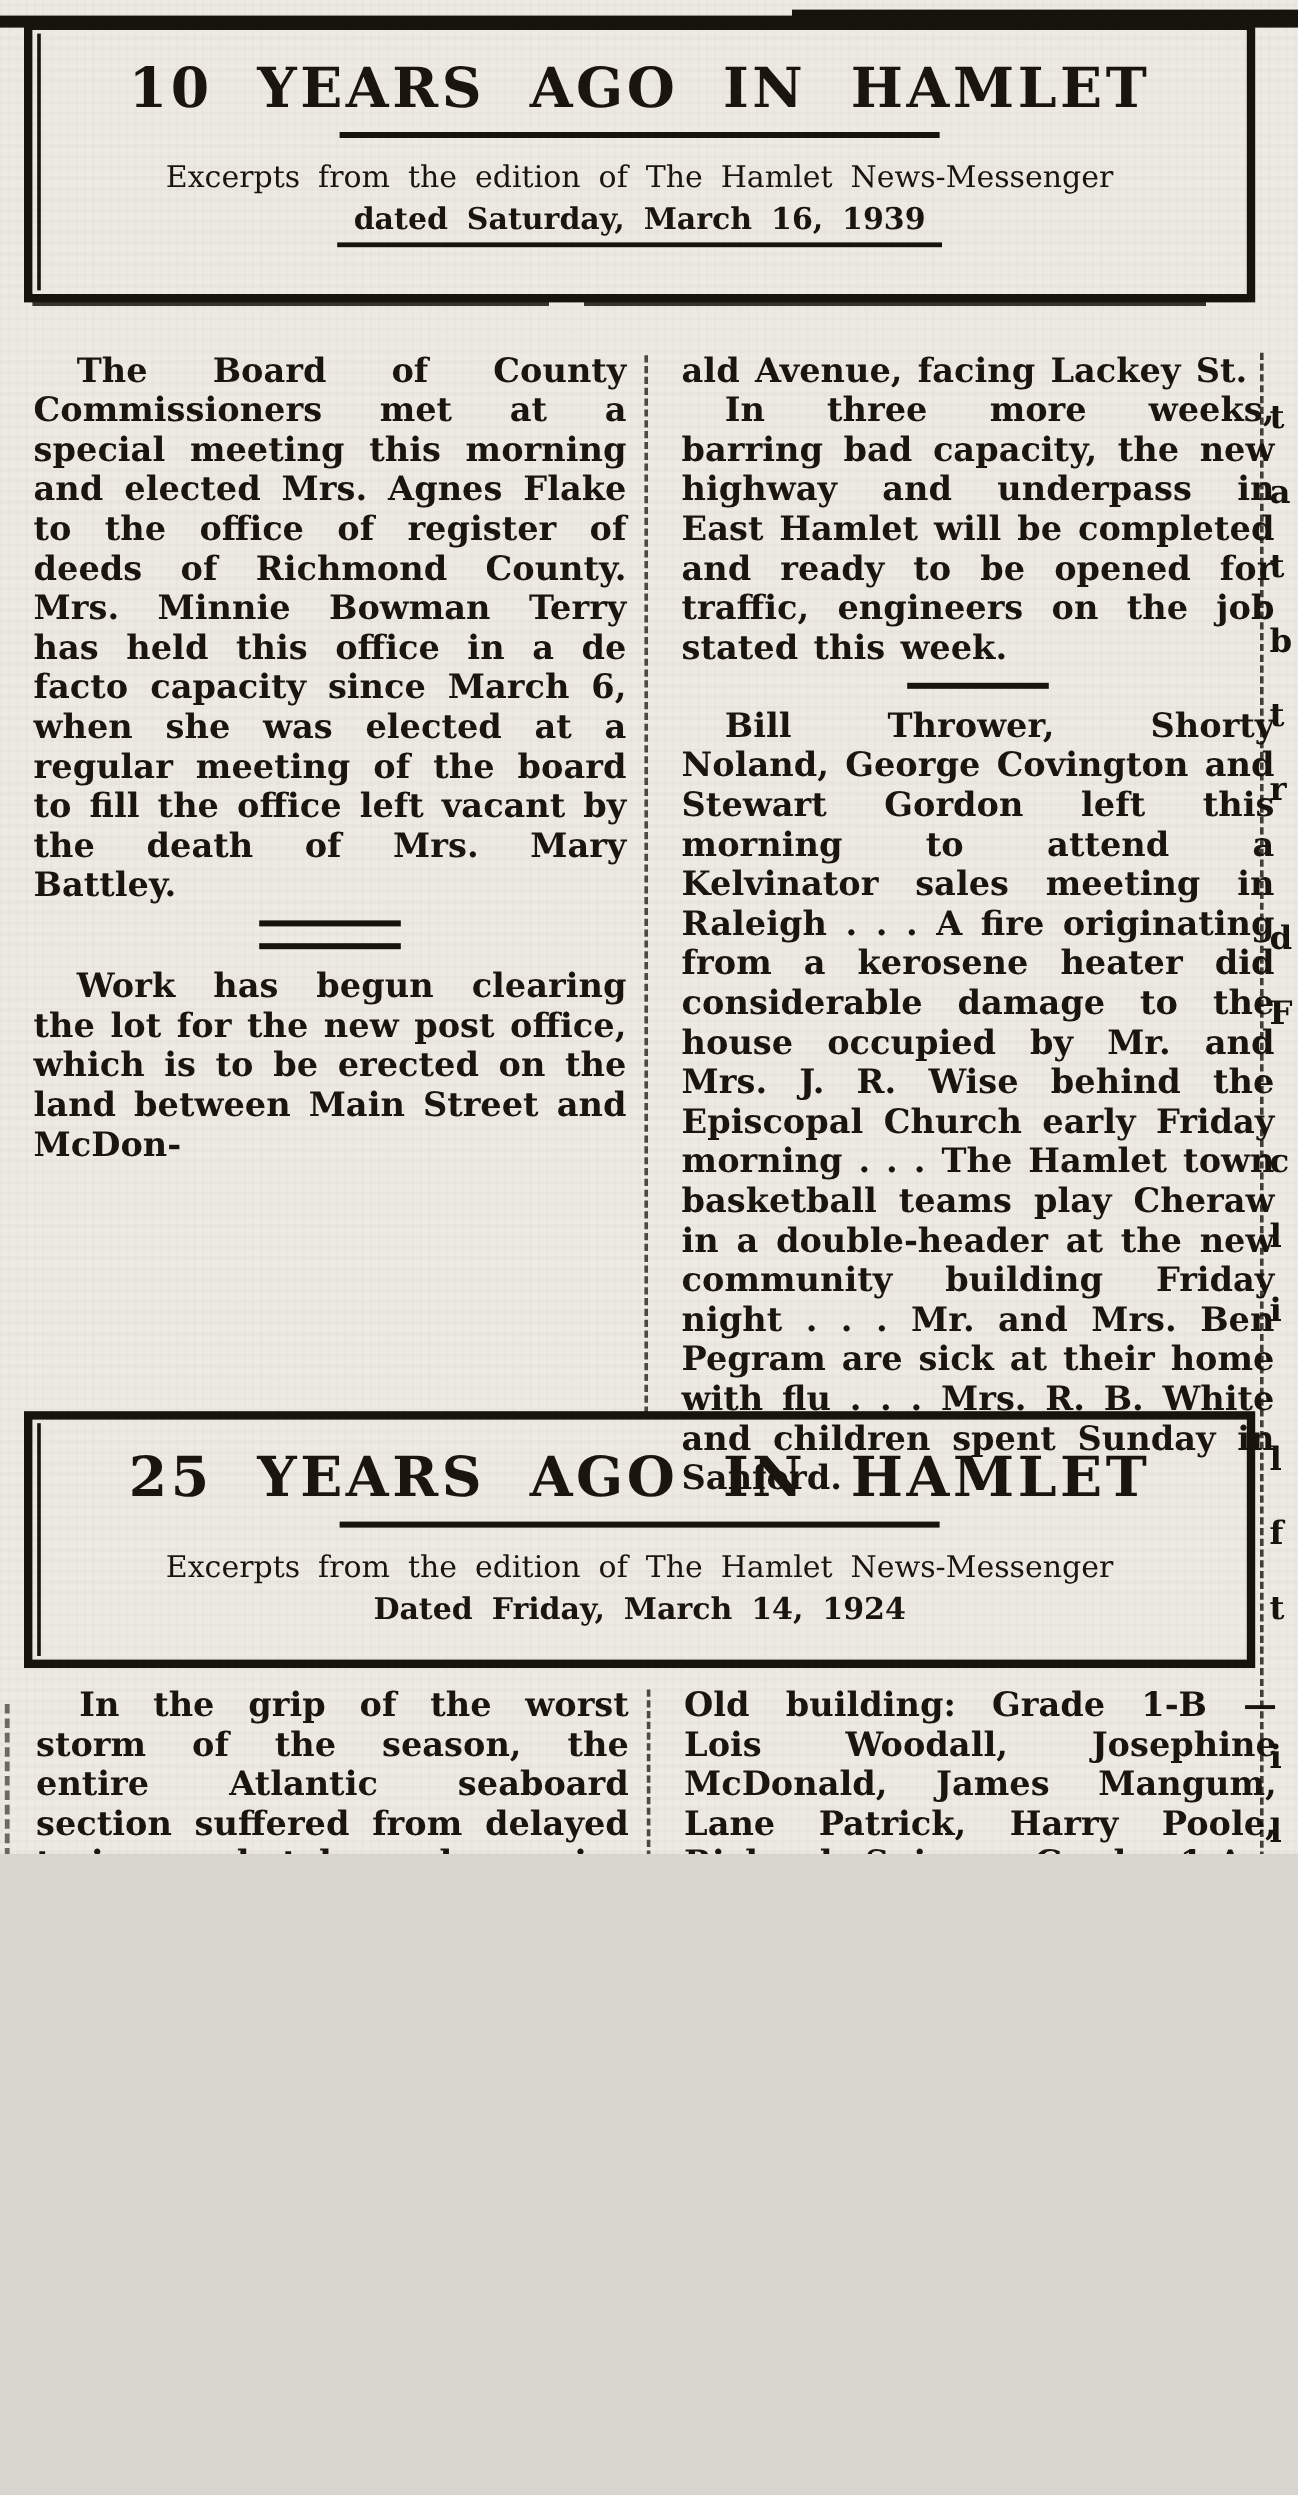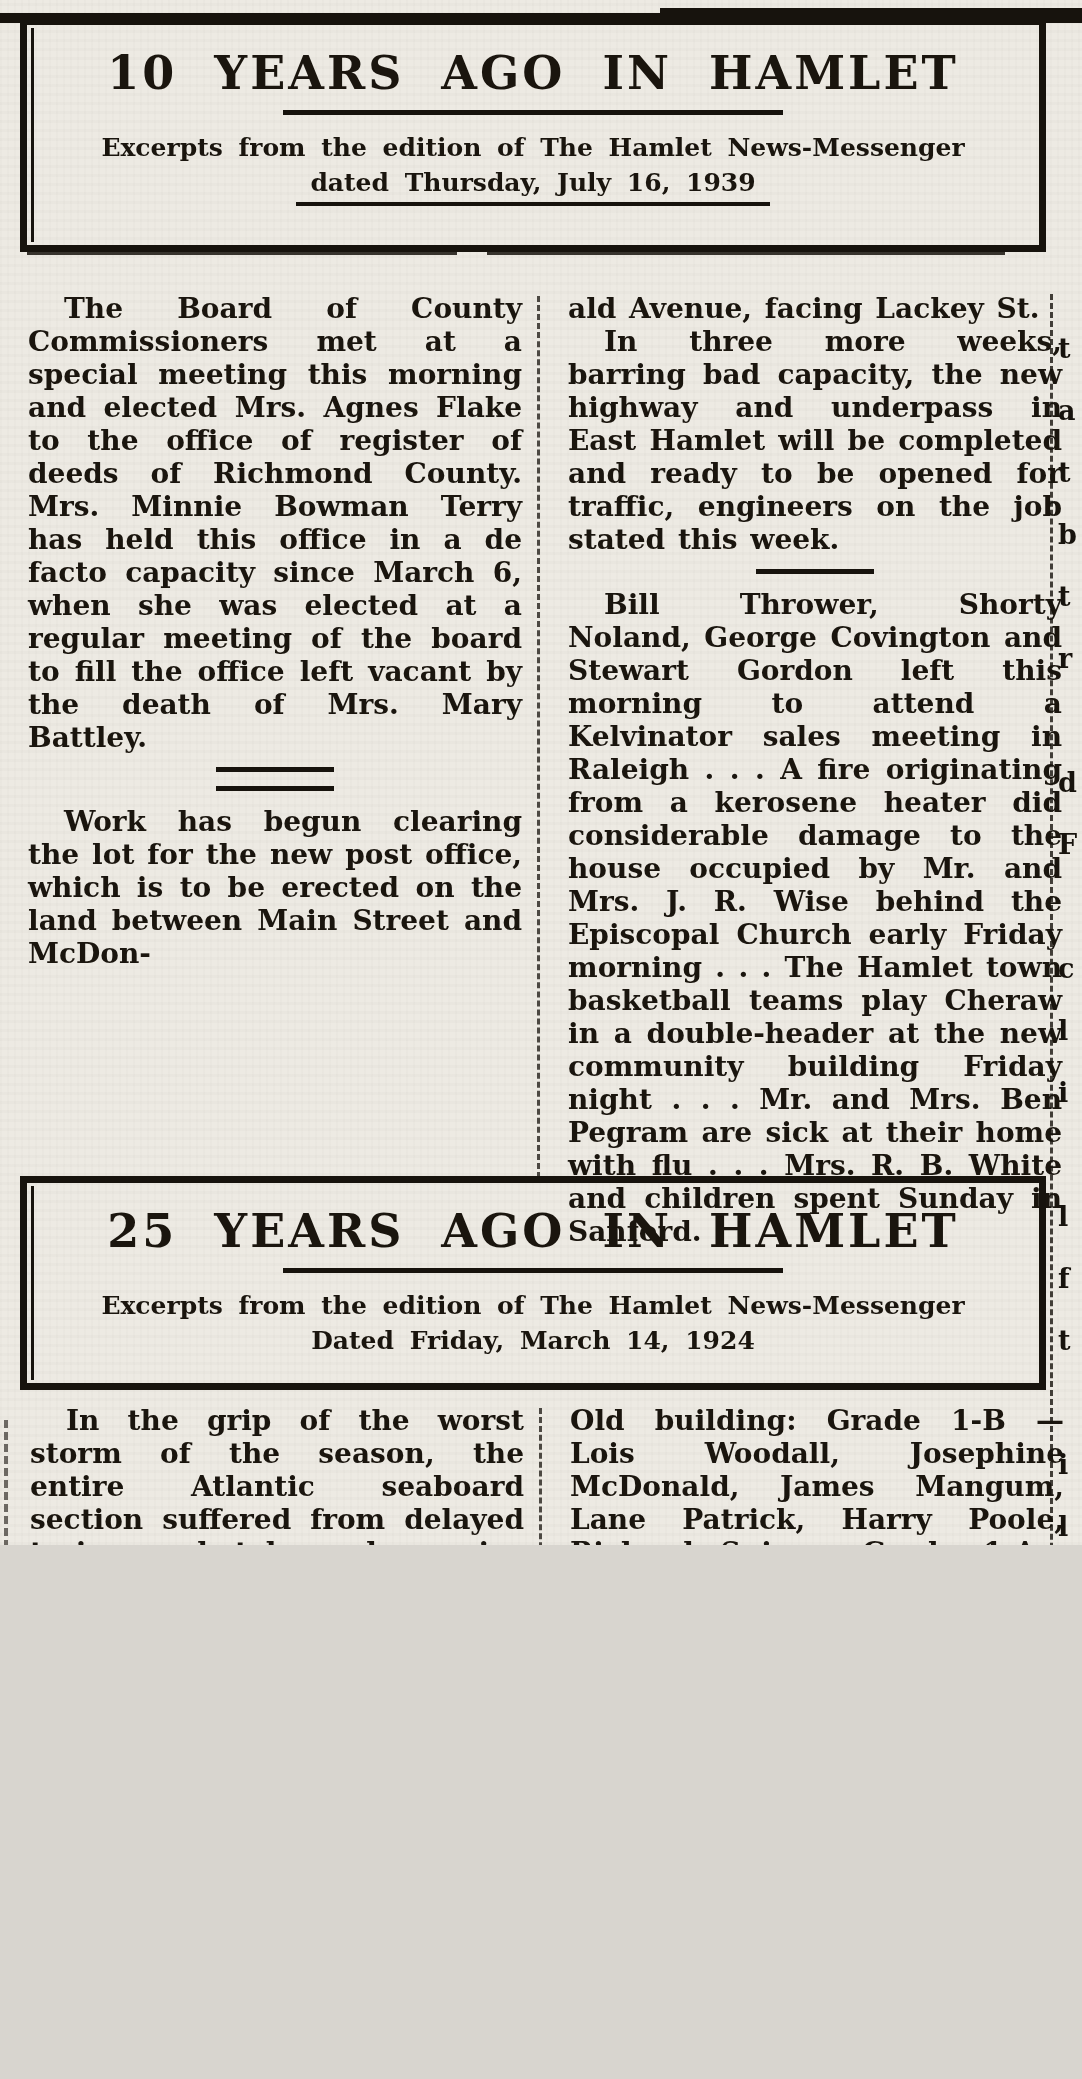--- a/index.html
+++ b/index.html
@@ -28,21 +28,21 @@
   }
   .headbox::after{content:'';position:absolute;left:4px;top:3px;bottom:3px;width:3px;background:#17130d;}
   #box1{top:18px;height:234px;}
   #box2{top:1176px;height:214px;}
   .headline{
     margin:24px 10px 0;
     font-size:46px;font-weight:700;letter-spacing:3px;word-spacing:18px;
     line-height:1.05;
   }
   .headrule{width:500px;height:5px;background:#17130d;margin:13px auto 17px;}
-  .subhead{margin:0 8px 4px;font-size:25px;font-weight:700;word-spacing:7px;line-height:1.25;}
+  .subhead{margin:0 8px 4px;font-size:25px;font-weight:400;word-spacing:7px;line-height:1.25;}
   .dateline{margin:2px 0 0;font-size:25px;font-weight:700;word-spacing:7px;}
   .dateline .dl{display:inline-block;border-bottom:4px solid #17130d;padding:0 14px 5px;}
   #box2 .dateline .dl{border-bottom:none;padding-bottom:0;}
   .boxsmudge{position:absolute;left:0;right:34px;top:226px;height:4px;
     background:linear-gradient(90deg,#17130d 0 44%,transparent 44% 47%,#17130d 47% 100%);opacity:.85;}
 
   
   .cols{position:absolute;width:1022px;}
   #cols1{left:28px;top:268px;height:892px;margin-top:24px;}
   #cols2{left:30px;top:1404px;height:660px;}
@@ -74,21 +74,21 @@
 
 <div class="page">
 
   <div class="topbar"></div>
   <div class="topbar2"></div>
 
   <header class="headbox" id="box1">
     <h1 class="headline">10 YEARS AGO IN HAMLET</h1>
     <div class="headrule"></div>
     <p class="subhead">Excerpts from the edition of The Hamlet News-Messenger</p>
-    <p class="dateline"><span class="dl">dated Thursday, July 16, 1939</span></p>
+    <p class="dateline"><span class="dl">dated Saturday, March 16, 1939</span></p>
     <div class="boxsmudge"></div>
   </header>
 
   <div class="cols" id="cols1">
     <div class="col col-left">
         <p class="para indent">The Board of County Commissioners met at a special meeting this morning and elected Mrs. Agnes Flake to the office of register of deeds of Richmond County. Mrs. Minnie Bowman Terry has held this office in a de facto capacity since March 6, when she was elected at a regular meeting of the board to fill the office left vacant by the death of Mrs. Mary Battley.</p>
         <div class="pdivider"></div>
         <div class="pdivider"></div>
         <p class="para indent">Work has begun clearing the lot for the new post office, which is to be erected on the land between Main Street and McDon-</p>
       </div>

